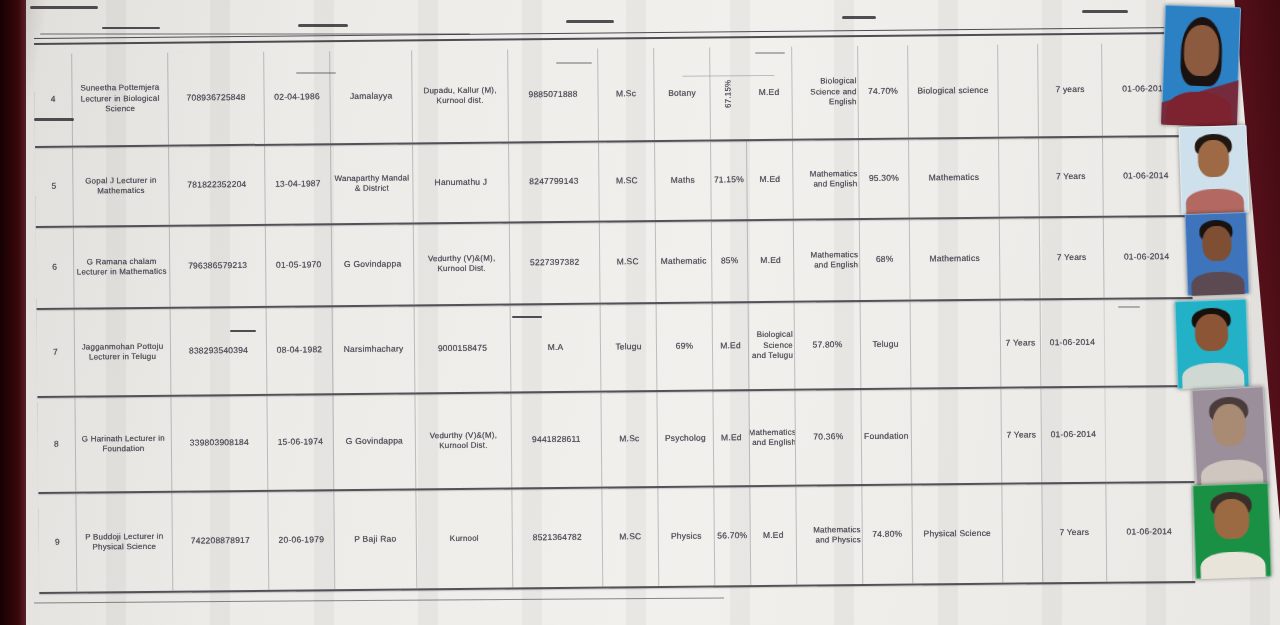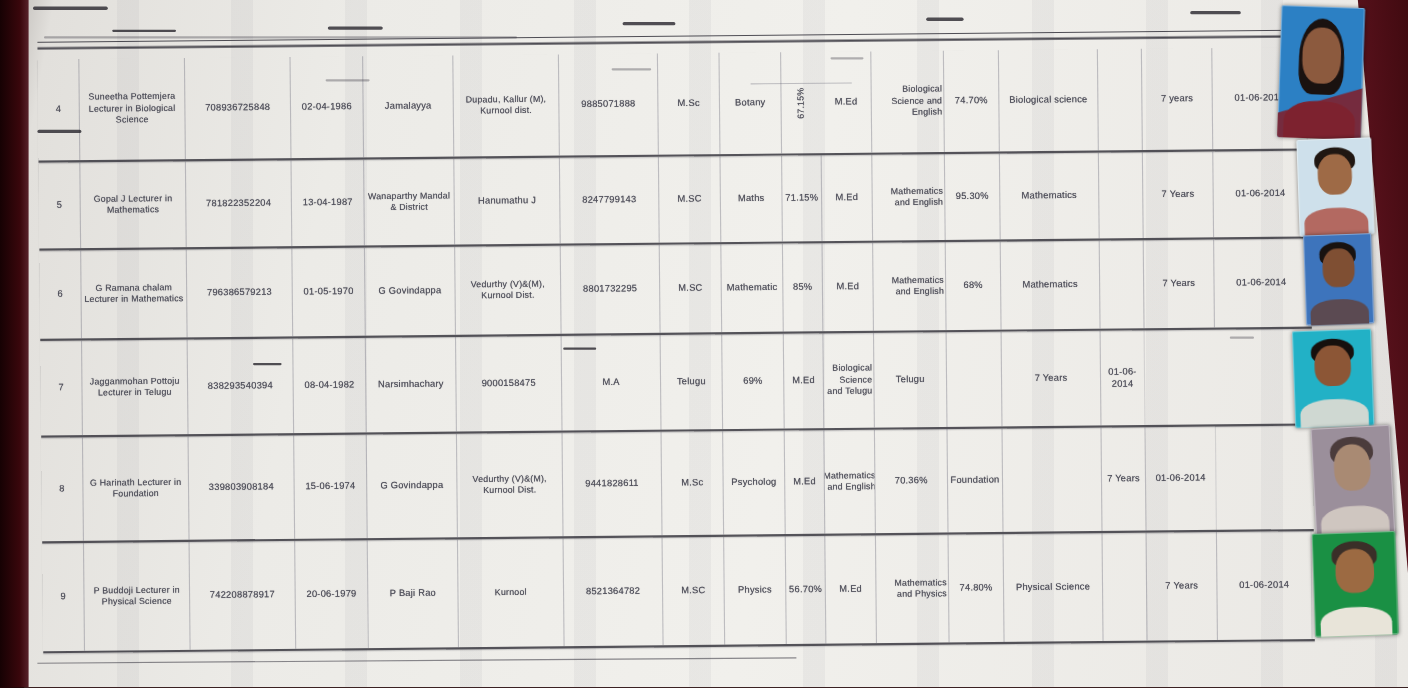--- a/index.html
+++ b/index.html
@@ -121,21 +121,21 @@
         <div class="cell c-experience">7 Years</div>
         <div class="cell c-date_of_joining">01-06-2014</div>
       </div>
       <div class="row" style="height: 80px;">
         <div class="cell c-sno">6</div>
         <div class="cell c-name">G Ramana chalam Lecturer in Mathematics</div>
         <div class="cell c-id_number">796386579213</div>
         <div class="cell c-dob">01-05-1970</div>
         <div class="cell c-father_name">G Govindappa</div>
         <div class="cell c-address">Vedurthy (V)&amp;(M), Kurnool Dist.</div>
-        <div class="cell c-phone">8801732295</div>
+        <div class="cell c-phone">5227397382</div>
         <div class="cell c-qualification">M.SC</div>
         <div class="cell c-subject">Mathematic</div>
         <div class="cell c-degree_percentage">85%</div>
         <div class="cell c-bed_degree">M.Ed</div>
         <div class="cell c-methodology_subjects">Mathematics and English</div>
         <div class="cell c-bed_percentage">68%</div>
         <div class="cell c-subject_handled">Mathematics</div>
         <div class="cell c-col_blank"></div>
         <div class="cell c-experience">7 Years</div>
         <div class="cell c-date_of_joining">01-06-2014</div>
@@ -145,20 +145,21 @@
         <div class="cell c-name">Jagganmohan Pottoju Lecturer in Telugu</div>
         <div class="cell c-id_number">838293540394</div>
         <div class="cell c-dob">08-04-1982</div>
         <div class="cell c-father_name">Narsimhachary</div>
         <div class="cell c-phone">9000158475</div>
         <div class="cell c-qualification">M.A</div>
         <div class="cell c-subject">Telugu</div>
         <div class="cell c-degree_percentage">69%</div>
         <div class="cell c-bed_degree">M.Ed</div>
         <div class="cell c-methodology_subjects">Biological Science and Telugu</div>
+        <div class="cell c-bed_percentage">57.80%</div>
         <div class="cell c-subject_handled">Telugu</div>
         <div class="cell c-col_blank"></div>
         <div class="cell c-experience">7 Years</div>
         <div class="cell c-date_of_joining">01-06-2014</div>
       </div>
       <div class="row" style="height: 94px;">
         <div class="cell c-sno">8</div>
         <div class="cell c-name">G Harinath Lecturer in Foundation</div>
         <div class="cell c-id_number">339803908184</div>
         <div class="cell c-dob">15-06-1974</div>

